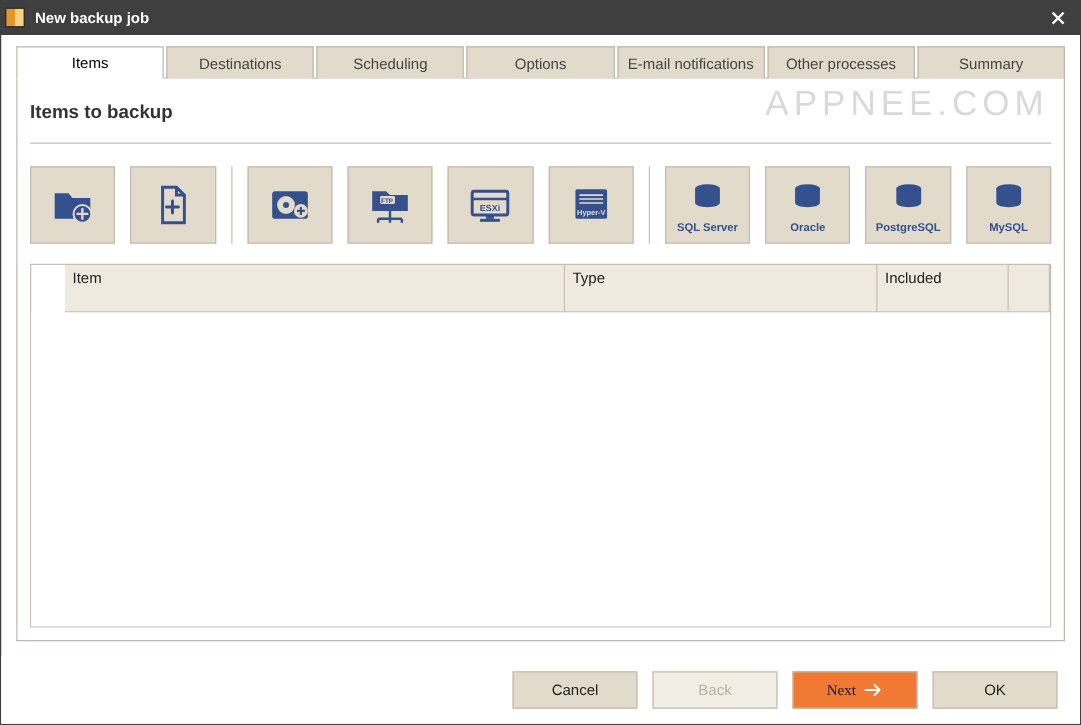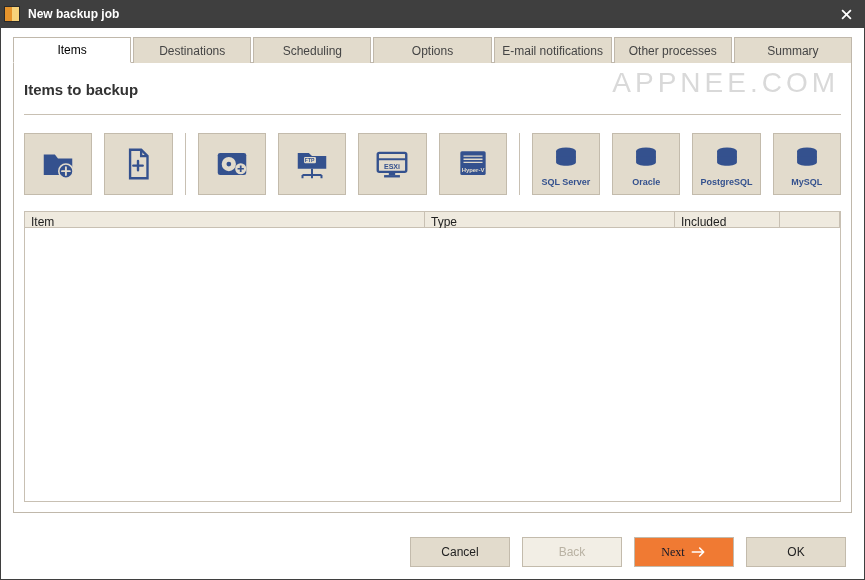--- a/index.html
+++ b/index.html
@@ -141,23 +141,24 @@
     border: 1px solid #c8c0b3;
     flex: 1;
     display: flex;
     flex-direction: column;
     min-height: 0;
     background: #fff;
   }
   .grid-header {
     display: flex;
     background: #efeadf;
-    height: 16px;
+    height: 38px;
     color: #222;
     font-size: 12px;
+    margin-left: 27px;
   }
   .grid-header > div {
     padding: 3px 6px;
     border-right: 1px solid #c8c0b3;
     border-bottom: 1px solid #c8c0b3;
   }
   .gh-item { flex: 0 0 400px; }
   .gh-type { flex: 0 0 250px; }
   .gh-inc  { flex: 0 0 105px; }
   .gh-last { flex: 1; border-right: none; }

